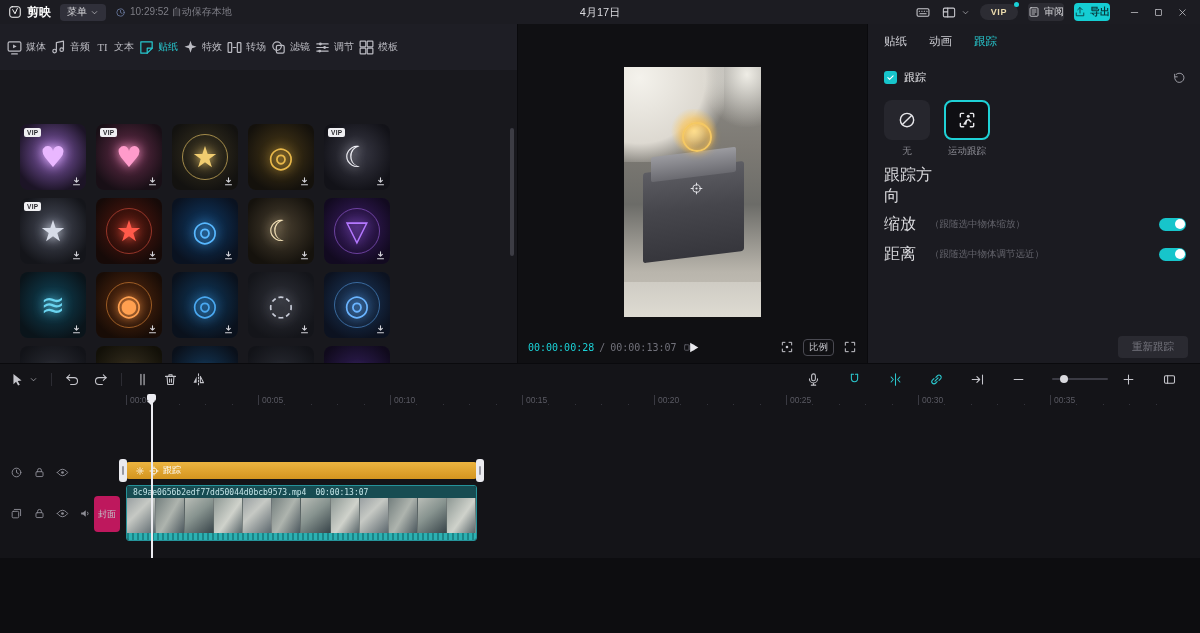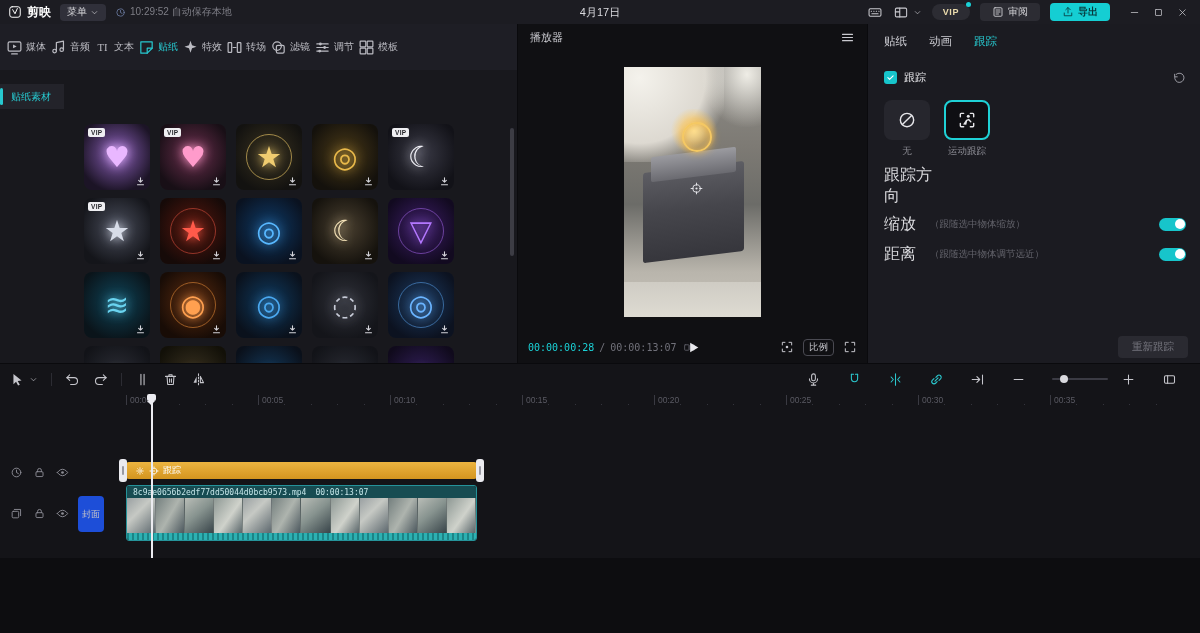--- a/index.html
+++ b/index.html
@@ -21,21 +21,21 @@
   .menu-btn .ci{width:9px;height:9px}
   .autosave{display:flex;align-items:center;gap:4px;color:#7e7e86;font-size:10px}
   .autosave .ci{width:11px;height:11px;color:#6f7fa8}
   .tb-center{position:absolute;left:50%;transform:translateX(-50%);font-size:11px;color:#d9d9de}
   .tb-right{display:flex;align-items:center;gap:10px}
   .tbi{width:16px;height:15px;color:#c9c9cf}
   .tbi.small{width:9px;margin-left:-6px}
   .vip-pill{position:relative;background:#2c2c33;border-radius:9px;height:16px;display:flex;align-items:center;
             padding:0 11px;font-size:9px;font-weight:bold;color:#ecdcae;letter-spacing:.6px}
   .vip-dot{position:absolute;top:-2px;right:-1px;width:5px;height:5px;border-radius:50%;background:#1ad1d6}
-  .pill-btn{display:flex;gap:4px;align-items:center;background:#2c2c33;height:18px;padding:0 12px;border-radius:4px;
+  .pill-btn{display:flex;gap:4px;align-items:center;background:#2c2c33;height:18px;padding:0 0;border-radius:4px;
             color:#d6d6da;font-size:10px;border:none;font-family:inherit}
   .pill-btn .ci{width:12px;height:12px}
   .export-btn{background:#15ced3;color:#073a3e;font-weight:bold}
   .win-controls{display:flex;gap:4px;margin-left:4px}
   .winc{width:20px;height:18px;display:flex;align-items:center;justify-content:center;color:#c2c2c8}
   .winc .ci{width:11px;height:11px}
 
   
   .main{position:absolute;top:24px;left:0;width:1200px;height:339px;display:flex}
 
@@ -145,21 +145,21 @@
   .zknob{position:absolute;left:8px;top:-3px;width:8px;height:8px;border-radius:50%;background:#d9d9de}
   .tl-ruler{position:absolute;top:30px;left:0;right:0;height:14px;cursor:pointer}
   .rlabel{position:absolute;top:1px;font-size:8.5px;color:#5a5a63;padding-left:3px;border-left:1px solid #3a3a42;
           height:10px;line-height:10px;white-space:nowrap}
   .rdot{position:absolute;bottom:3px;width:1px;height:1.5px;background:#34343c}
   .tl-tracks{position:absolute;top:44px;left:0;right:0;bottom:0}
   .track-icons{position:absolute;display:flex;gap:10px;color:#8e8e96}
   .track-icons .ci{width:13px;height:13px;cursor:pointer}
   .sticker-head{left:10px;top:58px}
   .video-head{left:10px;top:99px}
-  .cover-btn{position:absolute;left:78px;top:88px;width:26px;height:36px;background:#1d4ed8;border-radius:4px;
+  .cover-btn{position:absolute;left:94px;top:88px;width:26px;height:36px;background:#be185d;border-radius:4px;
              color:#c2c2c8;font-size:9px;display:flex;align-items:center;justify-content:center;cursor:pointer}
   .sticker-clip{position:absolute;left:126px;top:54px;width:351px;height:17px;border-radius:3px;cursor:pointer;
                 background:linear-gradient(180deg,#ecb440 0%,#d4951f 100%);display:flex;align-items:center;gap:4px;
                 padding-left:9px;box-sizing:border-box}
   .sticker-clip .ci{width:10px;height:10px;color:#fff;flex:none}
   .clip-label{font-size:9px;color:#fff}
   .clip-handle{position:absolute;top:51px;width:8px;height:23px;background:#ebebf0;border-radius:3px;cursor:ew-resize;z-index:3}
   .clip-handle::after{content:'';position:absolute;left:3px;top:7px;width:1.5px;height:9px;background:#9a9aa2;border-radius:1px}
   .handle-l{left:119px}.handle-r{left:476px}
   .video-clip{position:absolute;left:126px;top:77px;width:351px;height:56px;border:1px solid #25939a;border-radius:3px;
@@ -364,26 +364,20 @@
                 <rect x="3" y="3" width="8" height="8" rx="1"></rect>
                 <rect x="13" y="3" width="8" height="8" rx="1"></rect>
                 <rect x="3" y="13" width="8" height="8" rx="1"></rect>
                 <rect x="13" y="13" width="8" height="8" rx="1"></rect>
               </svg>
             </span>
             <span class="atl">模板</span>
           </div>
         </nav>
       <div class="left-body">
-        <aside class="left-sidebar">
-          <div class="side-item">
-            <span class="accent"></span>
-            <span>贴纸素材</span>
-          </div>
-        </aside>
         <div class="left-content">
           <div class="sticker-grid" id="stickerGrid">
               <div class="scell" style="background: radial-gradient(circle at 50% 45%, rgb(138, 95, 184) 0%, rgb(28, 20, 38) 78%);">
                 <span class="sglyph" style="color: rgb(233, 183, 255);">♥</span>
                 <span class="svip">VIP</span>
                 <span class="ic sdl">
                   <svg viewBox="0 0 24 24" fill="none" stroke="currentColor" stroke-width="1.7" stroke-linecap="round" stroke-linejoin="round">
                     <path d="M12 4v9M8 9.5l4 4 4-4M5.5 19h13" stroke-width="2.4"></path>
                   </svg>
                 </span>
@@ -523,28 +517,20 @@
               <div class="scell" style="background: radial-gradient(circle at 50% 45%, rgb(50, 32, 90) 0%, rgb(16, 10, 28) 78%);">
                 <span class="sglyph" style="color: rgb(160, 112, 224);">◎</span>
               </div>
             </div>
           <div class="vscroll"></div>
         </div>
       </div>
     </section>
 
     <section class="player-panel">
-      <div class="pp-header">
-        <span>播放器</span>
-        <span class="ic pp-menu">
-            <svg viewBox="0 0 24 24" fill="none" stroke="currentColor" stroke-width="1.7" stroke-linecap="round" stroke-linejoin="round">
-              <path d="M4 7h16M4 12h16M4 17h16"></path>
-            </svg>
-          </span>
-      </div>
       <div class="pp-stage">
         <div class="video">
           <span class="sleeve"></span>
           <span class="arm"></span>
           <span class="machine"></span>
           <span class="machine-top"></span>
           <span class="floor"></span>
           <span class="glow"></span>
           <span class="spark"></span>
           <span class="ic tracking-marker">

